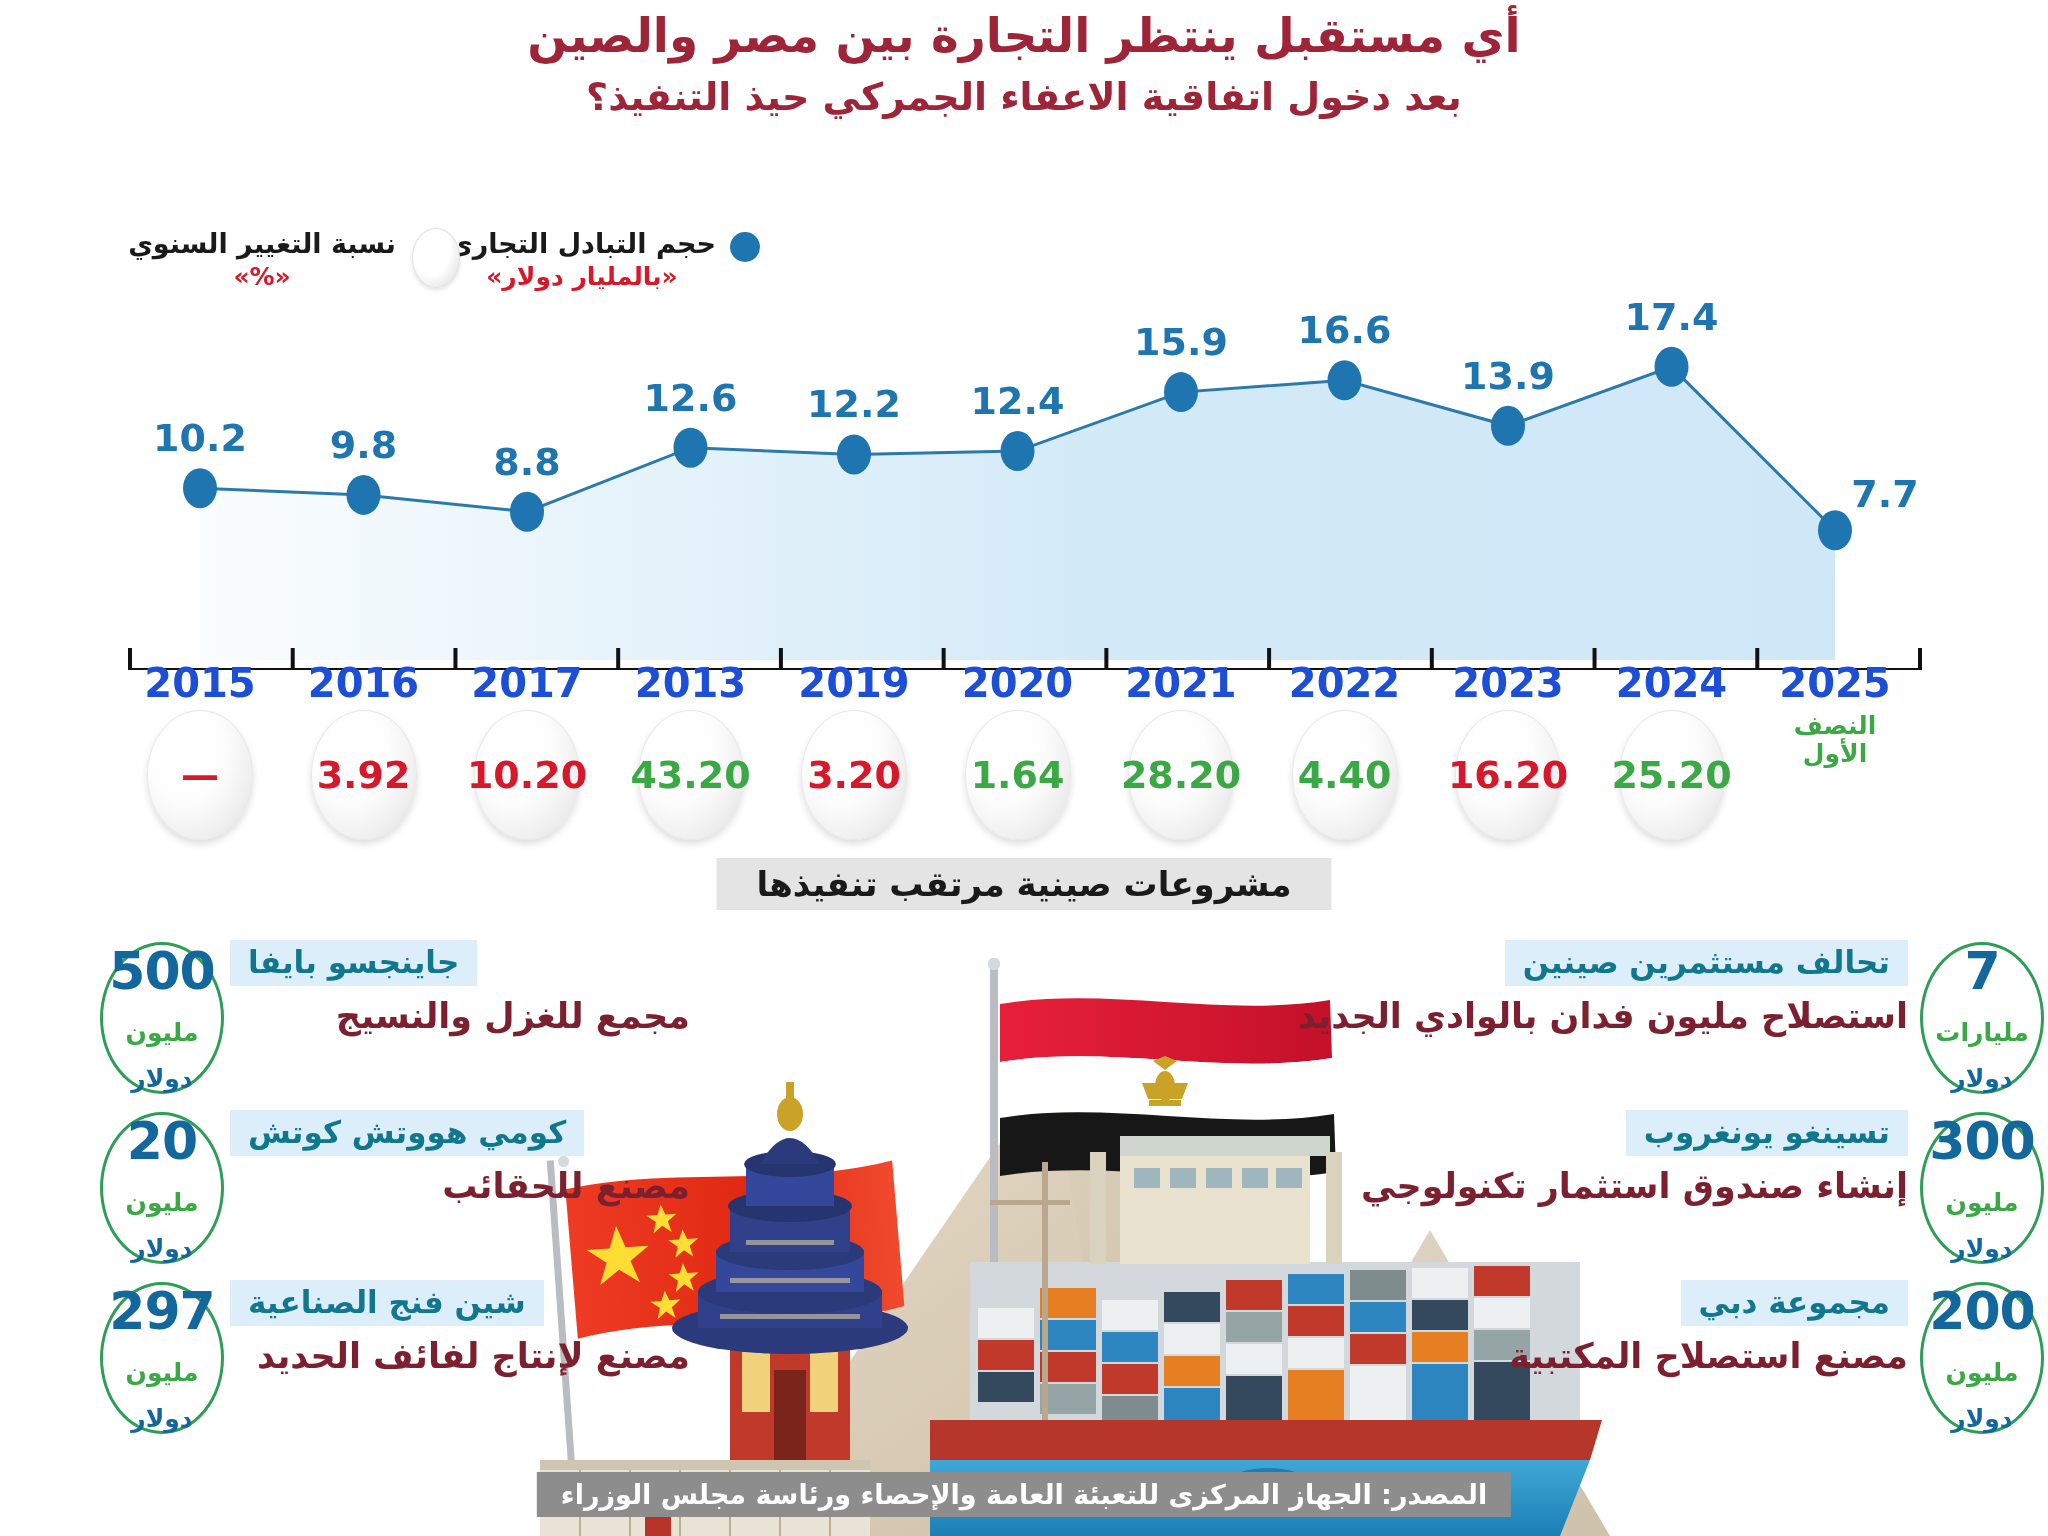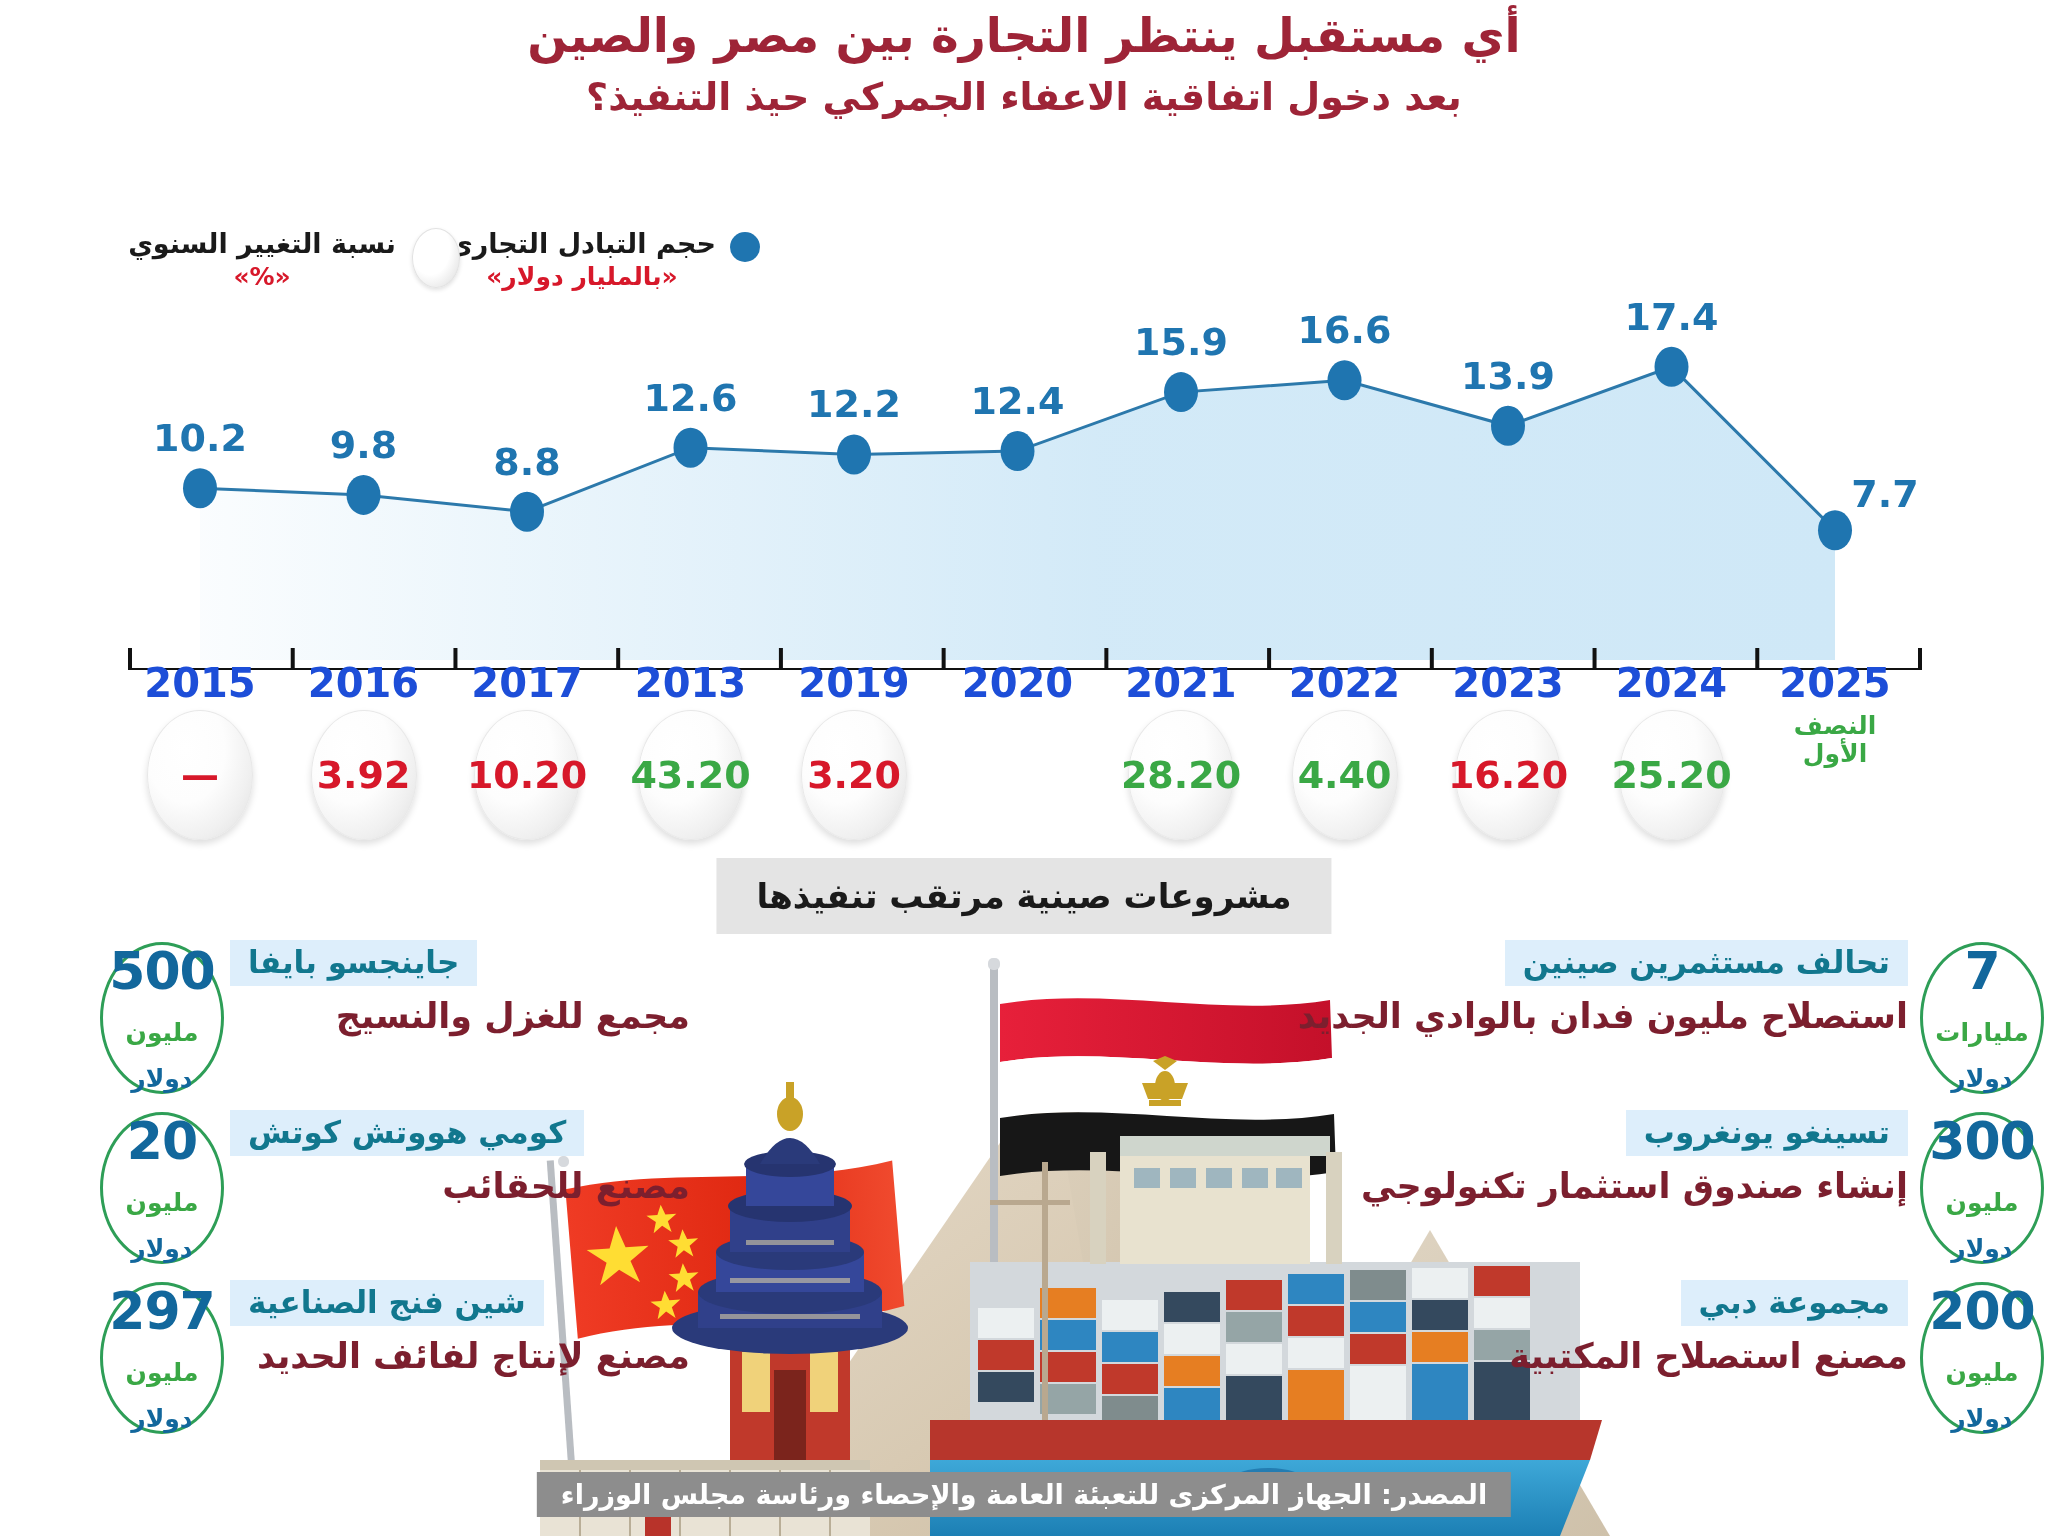--- a/index.html
+++ b/index.html
@@ -70,21 +70,21 @@
     display:flex;align-items:center;justify-content:center;
   }
   .bubble span{font-size:38px;font-weight:bold;direction:ltr;}
   .b-red{color:#d7182a;}
   .b-green{color:#3aa845;}
   .b-dash{font-size:46px;font-weight:bold;color:#d7182a;line-height:0.5;}
 
   
   #section-header{
     left:50%;transform:translateX(-50%);top:858px;
-    background:#e4e4e4;padding:18px 40px;
+    background:#e4e4e4;padding:6px 40px;
   }
   #section-header span{
     font-size:34px;font-weight:bold;color:#1a1a1a;direction:rtl;white-space:nowrap;
   }
 
   
   #art{left:430px;top:900px;width:1180px;height:636px;}
 
   
   .proj{position:absolute;height:160px;}
@@ -230,20 +230,23 @@
       <span class="b-red">3.92</span>
     </div>
     <div class="bubble" style="left: 527px;">
       <span class="b-red">10.20</span>
     </div>
     <div class="bubble" style="left: 690.5px;">
       <span class="b-green">43.20</span>
     </div>
     <div class="bubble" style="left: 854px;">
       <span class="b-red">3.20</span>
+    </div>
+    <div class="bubble" style="left: 1017.5px;">
+      <span class="b-green">1.64</span>
     </div>
     <div class="bubble" style="left: 1181px;">
       <span class="b-green">28.20</span>
     </div>
     <div class="bubble" style="left: 1344.5px;">
       <span class="b-green">4.40</span>
     </div>
     <div class="bubble" style="left: 1508px;">
       <span class="b-red">16.20</span>
     </div>

